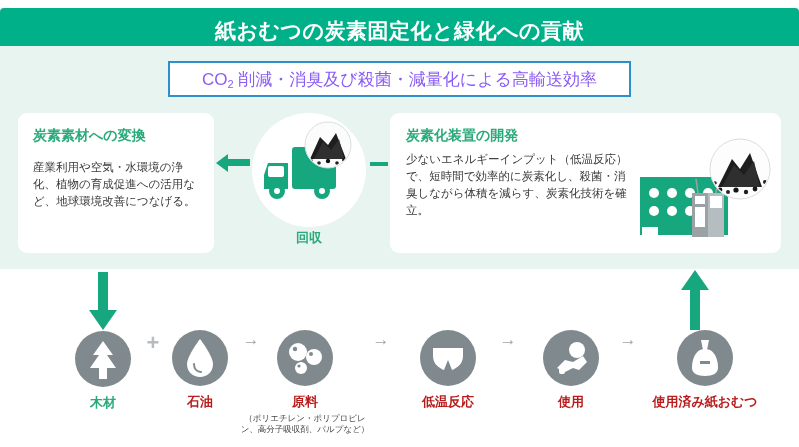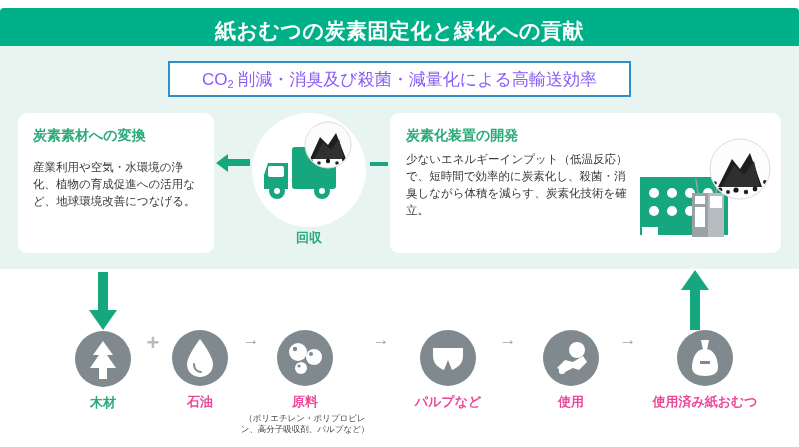--- a/index.html
+++ b/index.html
@@ -162,21 +162,21 @@
     width: 56px; height: 56px;
     border-radius: 50%;
     background: #808a8e;
     margin: 0 auto;
     position: relative;
   }
   .node-label {
     margin-top: 7px;
     font-size: 13px;
     font-weight: bold;
-    color: #ec4899;
+    color: #b91c1c;
     white-space: nowrap;
   }
   .node-label.green { color: #2aaa7a; }
   .node-sub {
     margin-top: 2px;
     font-size: 8.5px;
     color: #444444;
     line-height: 11px;
   }
   .chain-conn {
@@ -355,21 +355,21 @@
       <div class="node-sub">（ポリエチレン・ポリプロピレン、高分子吸収剤、パルプなど）</div>
     </div>
     <div class="chain-conn" style="left:368px; top:0;">→</div>
 
     <div class="chain-node" style="left:405px; top:0;">
       <div class="node-circle">
         <svg width="56" height="56" viewBox="0 0 56 56">
           <path d="M13 18 L43 18 L43 26 C43 34 37 38 32 40 L28 30 L24 40 C19 38 13 34 13 26 Z" fill="#ffffff"></path>
         </svg>
       </div>
-      <div class="node-label">パルプなど</div>
+      <div class="node-label">低温反応</div>
     </div>
     <div class="chain-conn" style="left:495px; top:0;">→</div>
 
     <div class="chain-node" style="left:528px; top:0;">
       <div class="node-circle">
         <svg width="56" height="56" viewBox="0 0 56 56">
           <circle cx="34" cy="20" r="8" fill="#ffffff"></circle>
           <path d="M14 38 L22 30 L30 32 L40 26 L44 32 L36 40 L30 38 L22 42 Z" fill="#ffffff"></path>
           <rect x="16" y="36" width="6" height="8" rx="2" fill="#ffffff"></rect>
         </svg>

